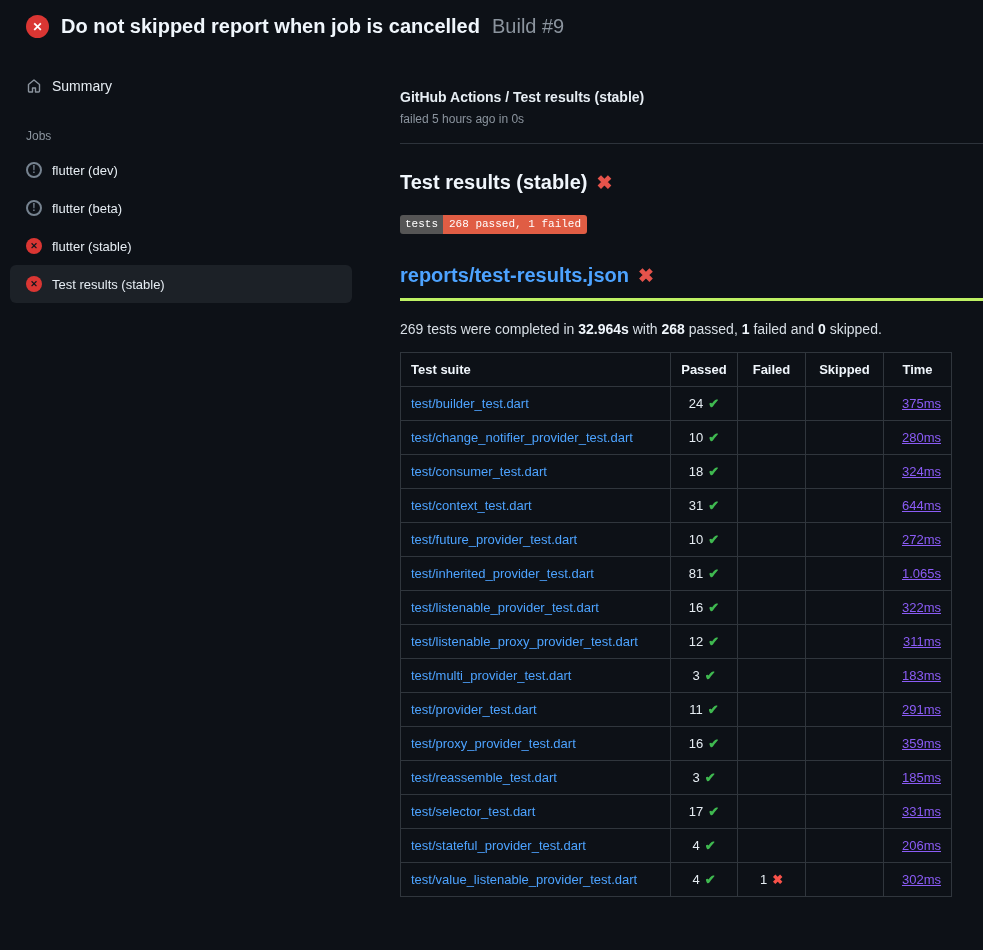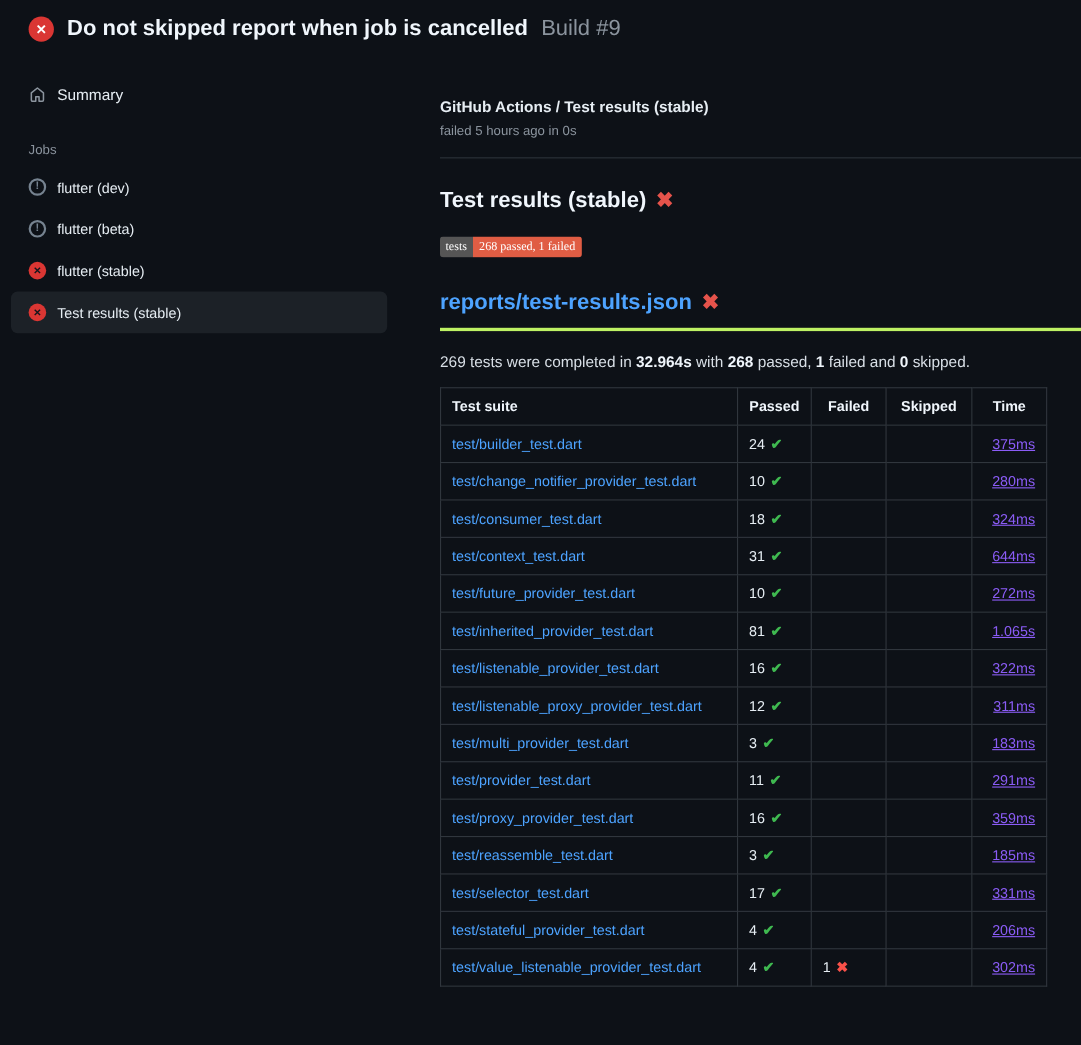--- a/index.html
+++ b/index.html
@@ -30,36 +30,36 @@
   .status-circle.lg{width:23px;height:23px;flex:0 0 23px;font-size:12px;color:#ffffff;}
 
   
   .main{flex:1;min-width:0;padding-top:38px;}
   .breadcrumb{font-size:14px;font-weight:700;color:#e6edf3;}
   .run-meta{margin-top:7px;font-size:12px;color:#8b949e;}
   .divider{border:none;border-top:1px solid #2d333b;margin-top:17px;}
   .section-heading{margin-top:27px;font-size:20px;font-weight:700;color:#f0f6fc;display:flex;align-items:center;gap:9px;}
   .xmark{color:#e5534b;font-weight:700;font-size:19px;line-height:1;}
 
-  .badge{display:inline-flex;margin-top:21px;font-size:11px;line-height:1;border-radius:3px;overflow:hidden;font-family:Liberation Serif, serif;align-items:center;}
+  .badge{display:inline-flex;margin-top:21px;font-size:11px;line-height:1;border-radius:3px;overflow:hidden;font-family:Liberation Mono, monospace;align-items:center;}
   .badge-label{background:#555555;color:#ffffff;padding:4px 5px;}
   .badge-value{background:#e05d44;color:#ffffff;padding:4px 6px;}
 
   .report-heading{margin-top:30px;padding-bottom:11px;border-bottom:3px solid #bef264;font-size:20px;font-weight:700;display:flex;align-items:center;gap:9px;}
   .report-link{color:#4da3ff;}
 
   .summary-line{margin-top:20px;font-size:14px;color:#d8dfe6;}
   .summary-line strong{color:#f0f6fc;}
 
   
   .results-table{margin-top:15px;border-collapse:collapse;width:551px;font-size:13px;table-layout:fixed;}
   .results-table th,.results-table td{border:1px solid #30363d;padding:8px 10px;height:34px;}
   .results-table th{font-weight:700;text-align:center;color:#f0f6fc;}
   .results-table th.suite-h{text-align:left;}
-  .num{text-align:left;padding-right:13px;white-space:nowrap;}
+  .num{text-align:center;padding-right:13px;white-space:nowrap;}
   .time-cell{text-align:right;padding-left:10px;white-space:nowrap;color:#8b5cf6;text-decoration:underline;}
   .suite-link{color:#4da3ff;}
   .icon.pass{color:#3fb950;font-weight:700;margin-left:5px;}
   .icon.fail{color:#f85149;font-weight:700;margin-left:5px;}
 
   .home-icon-svg{flex:0 0 16px;}
 </style>
 </head>
 <body>
 

